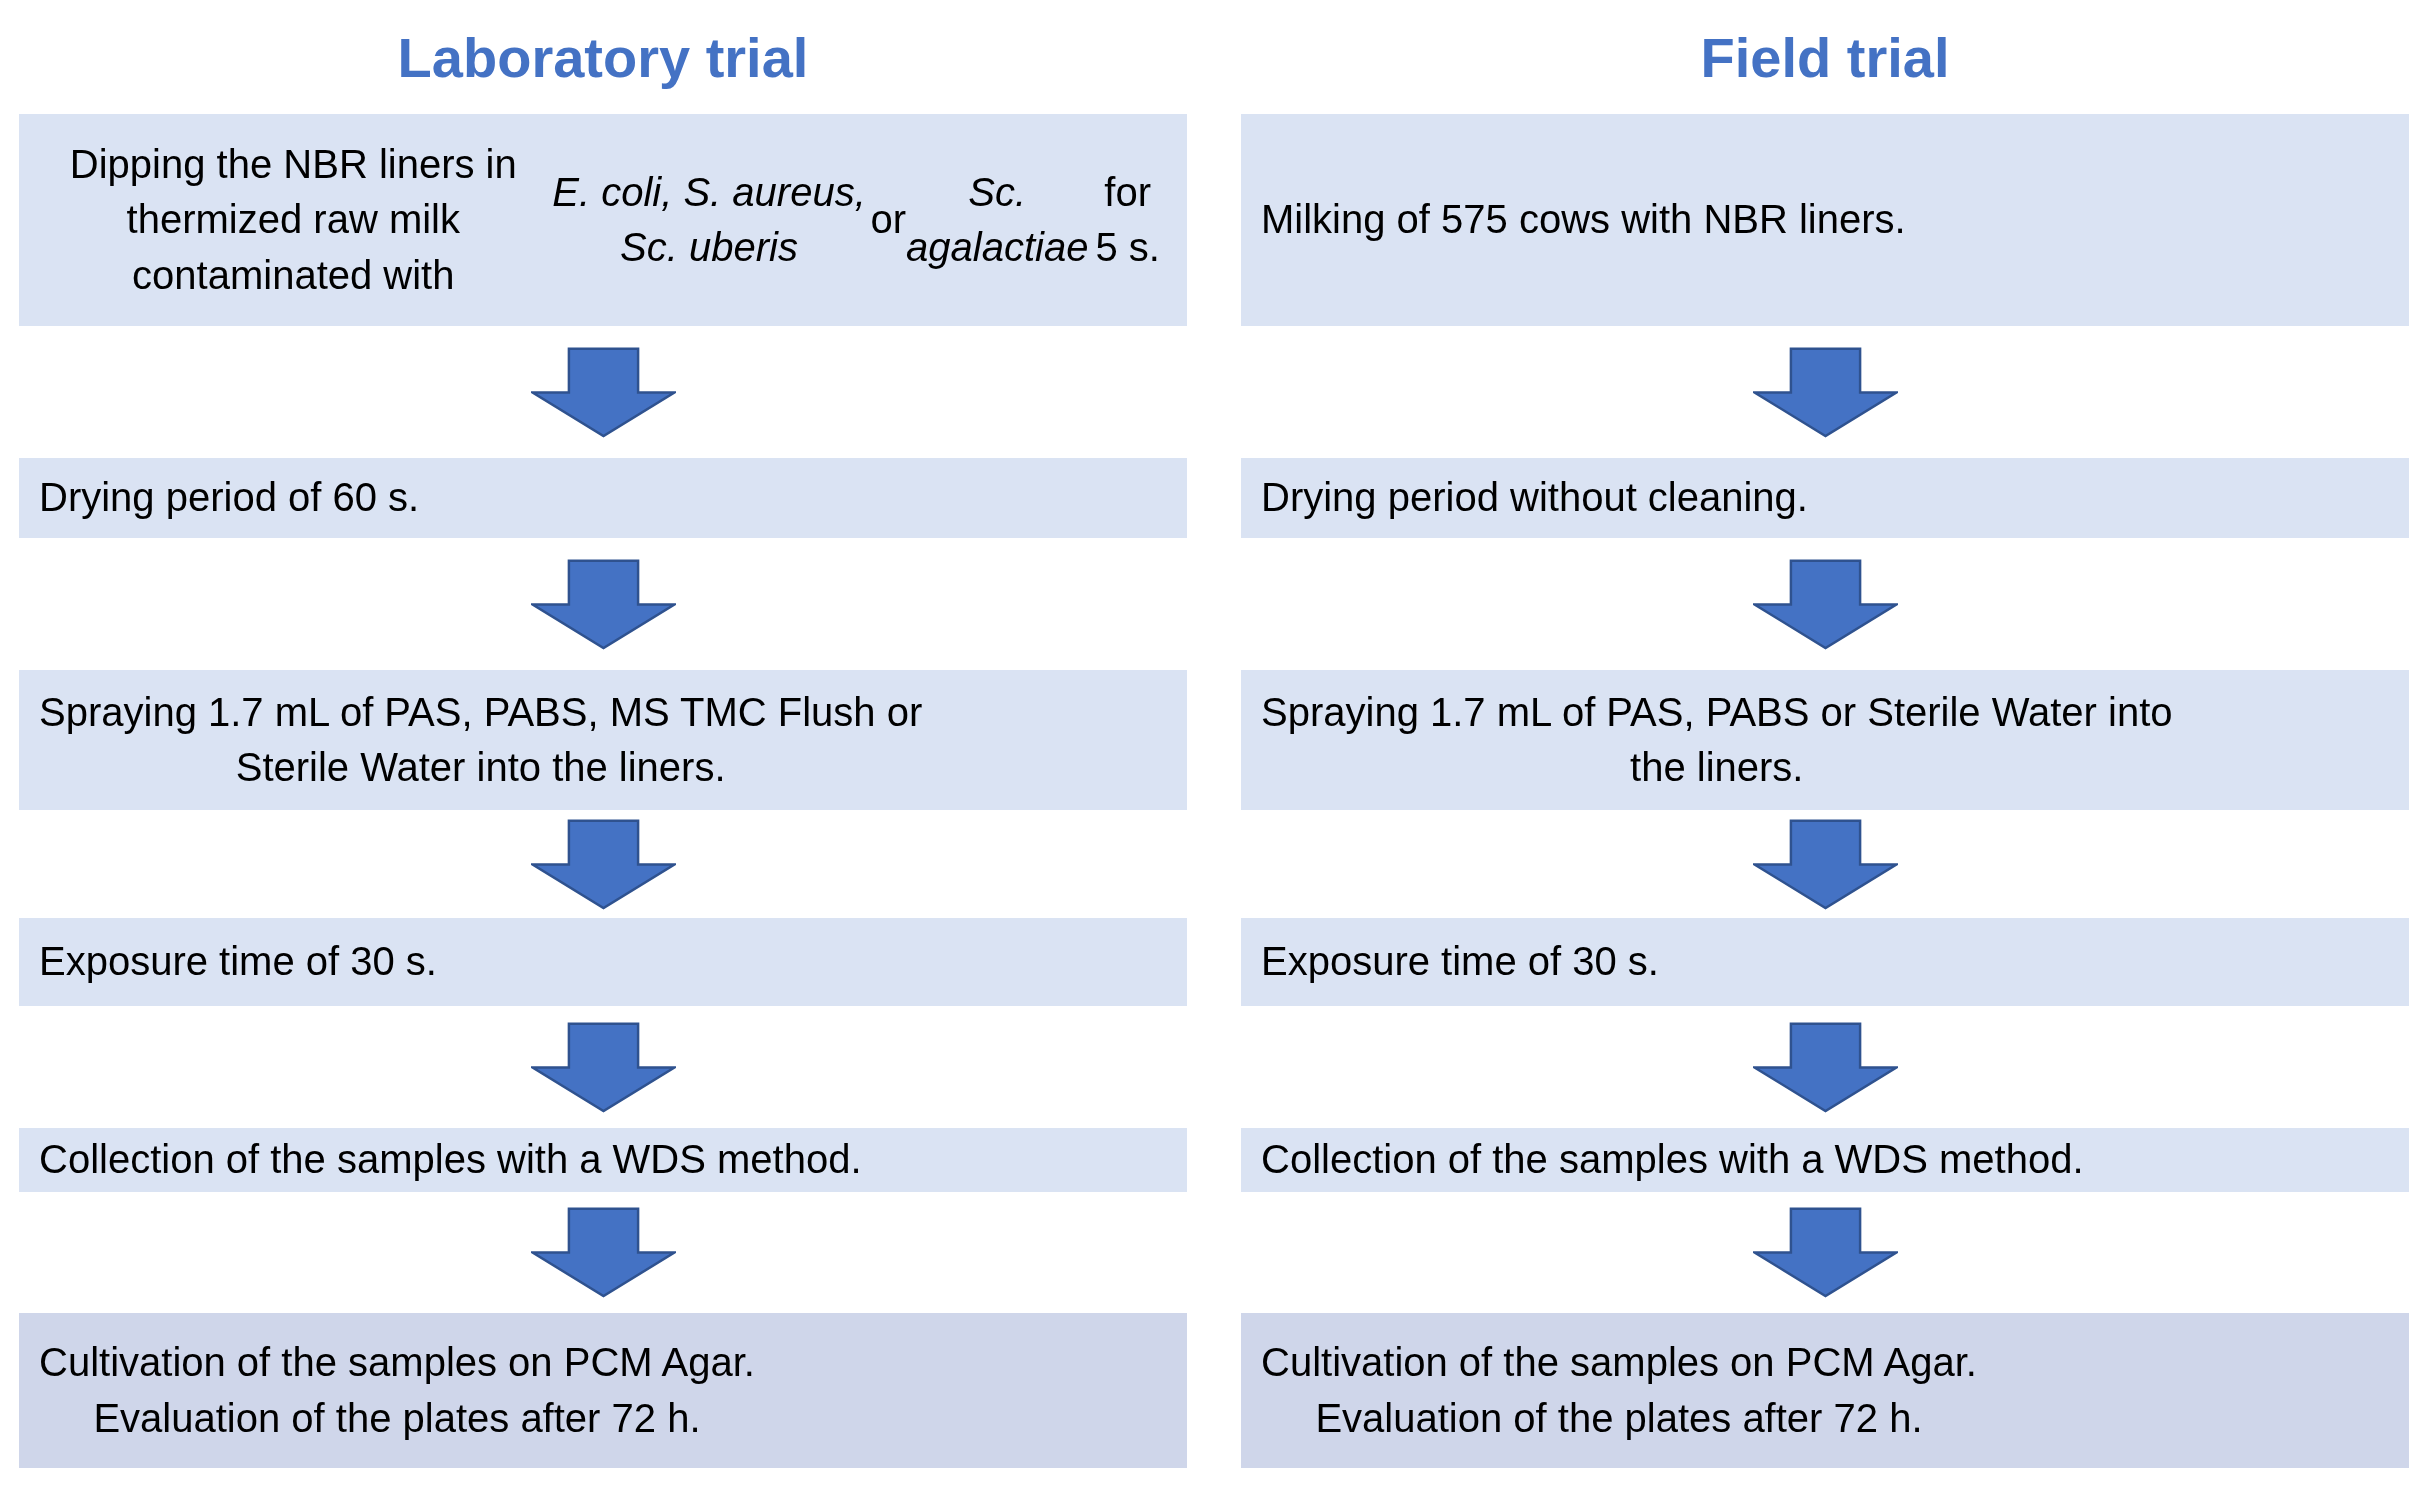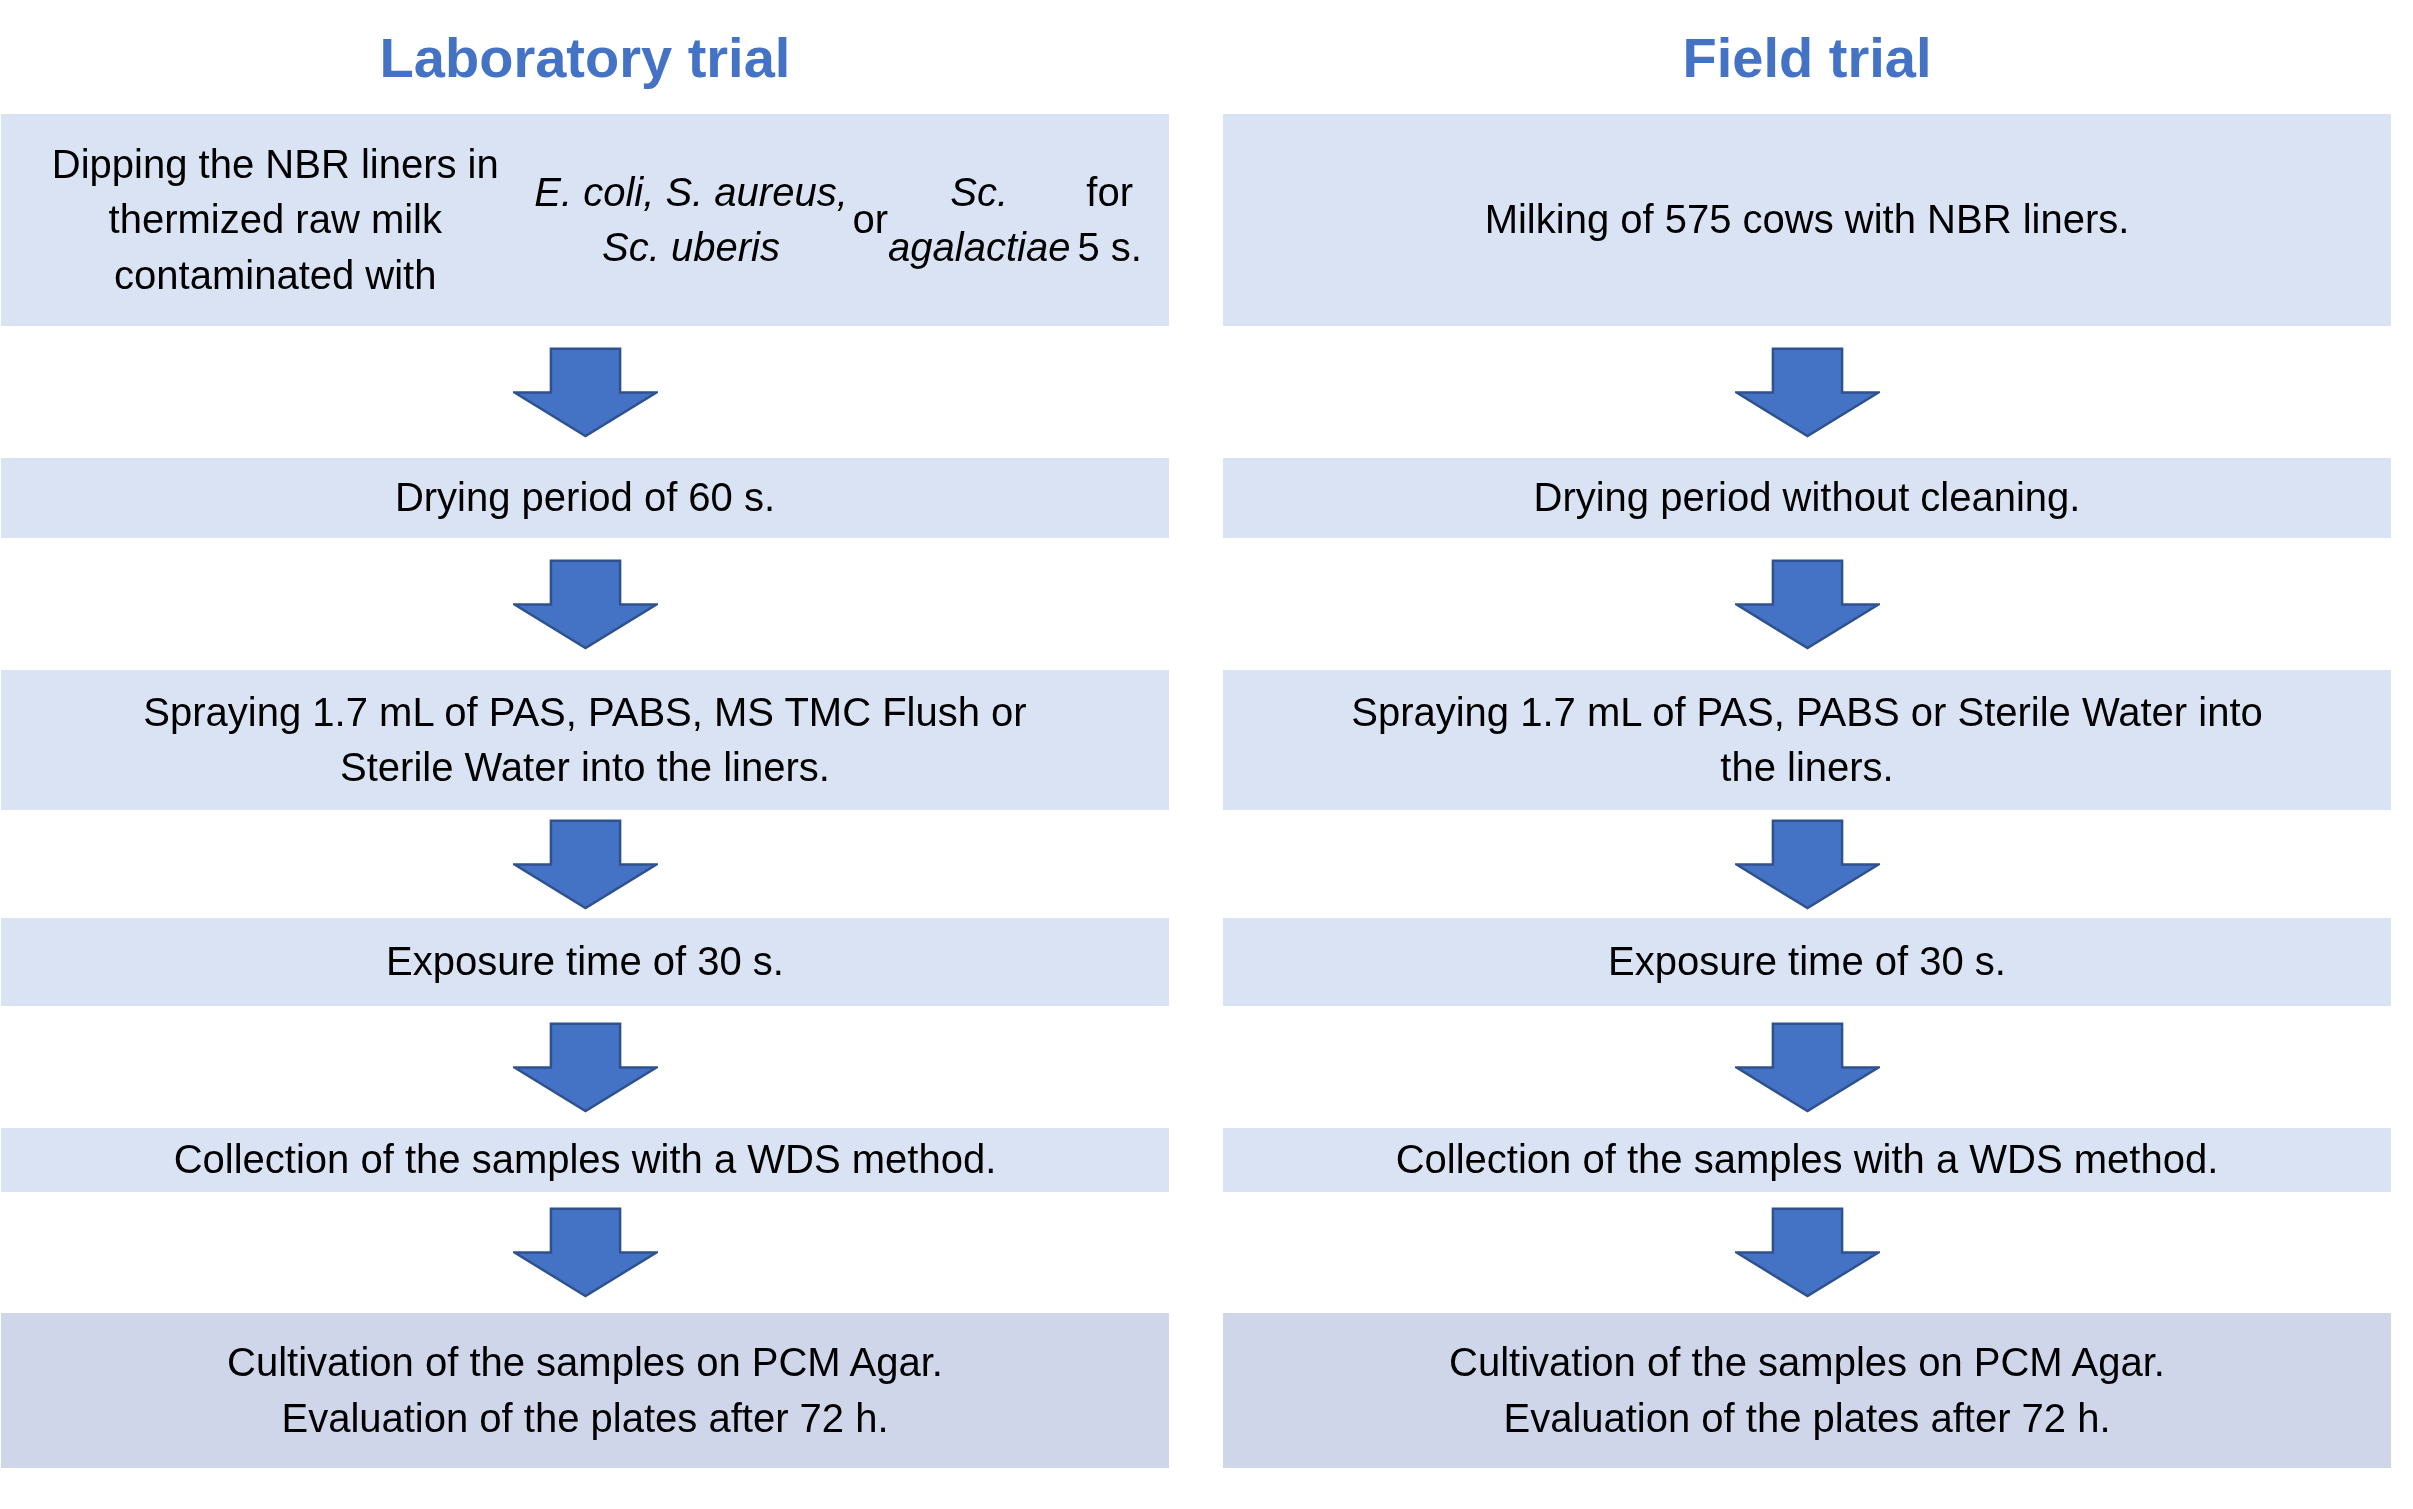--- a/index.html
+++ b/index.html
@@ -14,37 +14,37 @@
   html,body{margin:0;padding:0;background:var(--page-bg);}
   body{
     width:2413px;height:1509px;
     font-family:"Liberation Sans","DejaVu Sans",sans-serif;
     overflow:hidden;
   }
   .canvas{
     position:relative;
     width:2413px;height:1509px;
     box-sizing:border-box;
-    padding-left:1px;
+    padding-left:19px;
     display:grid;
     grid-template-columns:1168px 1168px;
     column-gap:54px;
     align-content:start;
   }
   .col{display:flex;flex-direction:column;}
   .col-title{
     height:114px;margin:0;
     display:flex;align-items:center;justify-content:center;
     font-size:56px;font-weight:bold;
     color:var(--title-text);
     letter-spacing:0;
   }
   .box{
     background:var(--box-fill);
-    display:flex;align-items:center;justify-content:center;
+    display:flex;align-items:center;
     text-align:center;
     color:var(--box-text);
     font-size:40px;
     line-height:1.38;
     white-space:pre-line;
     box-sizing:border-box;
     padding:0 20px;
   }
   .box.final{background:var(--final-box-fill);}
   .it{font-style:italic;}

